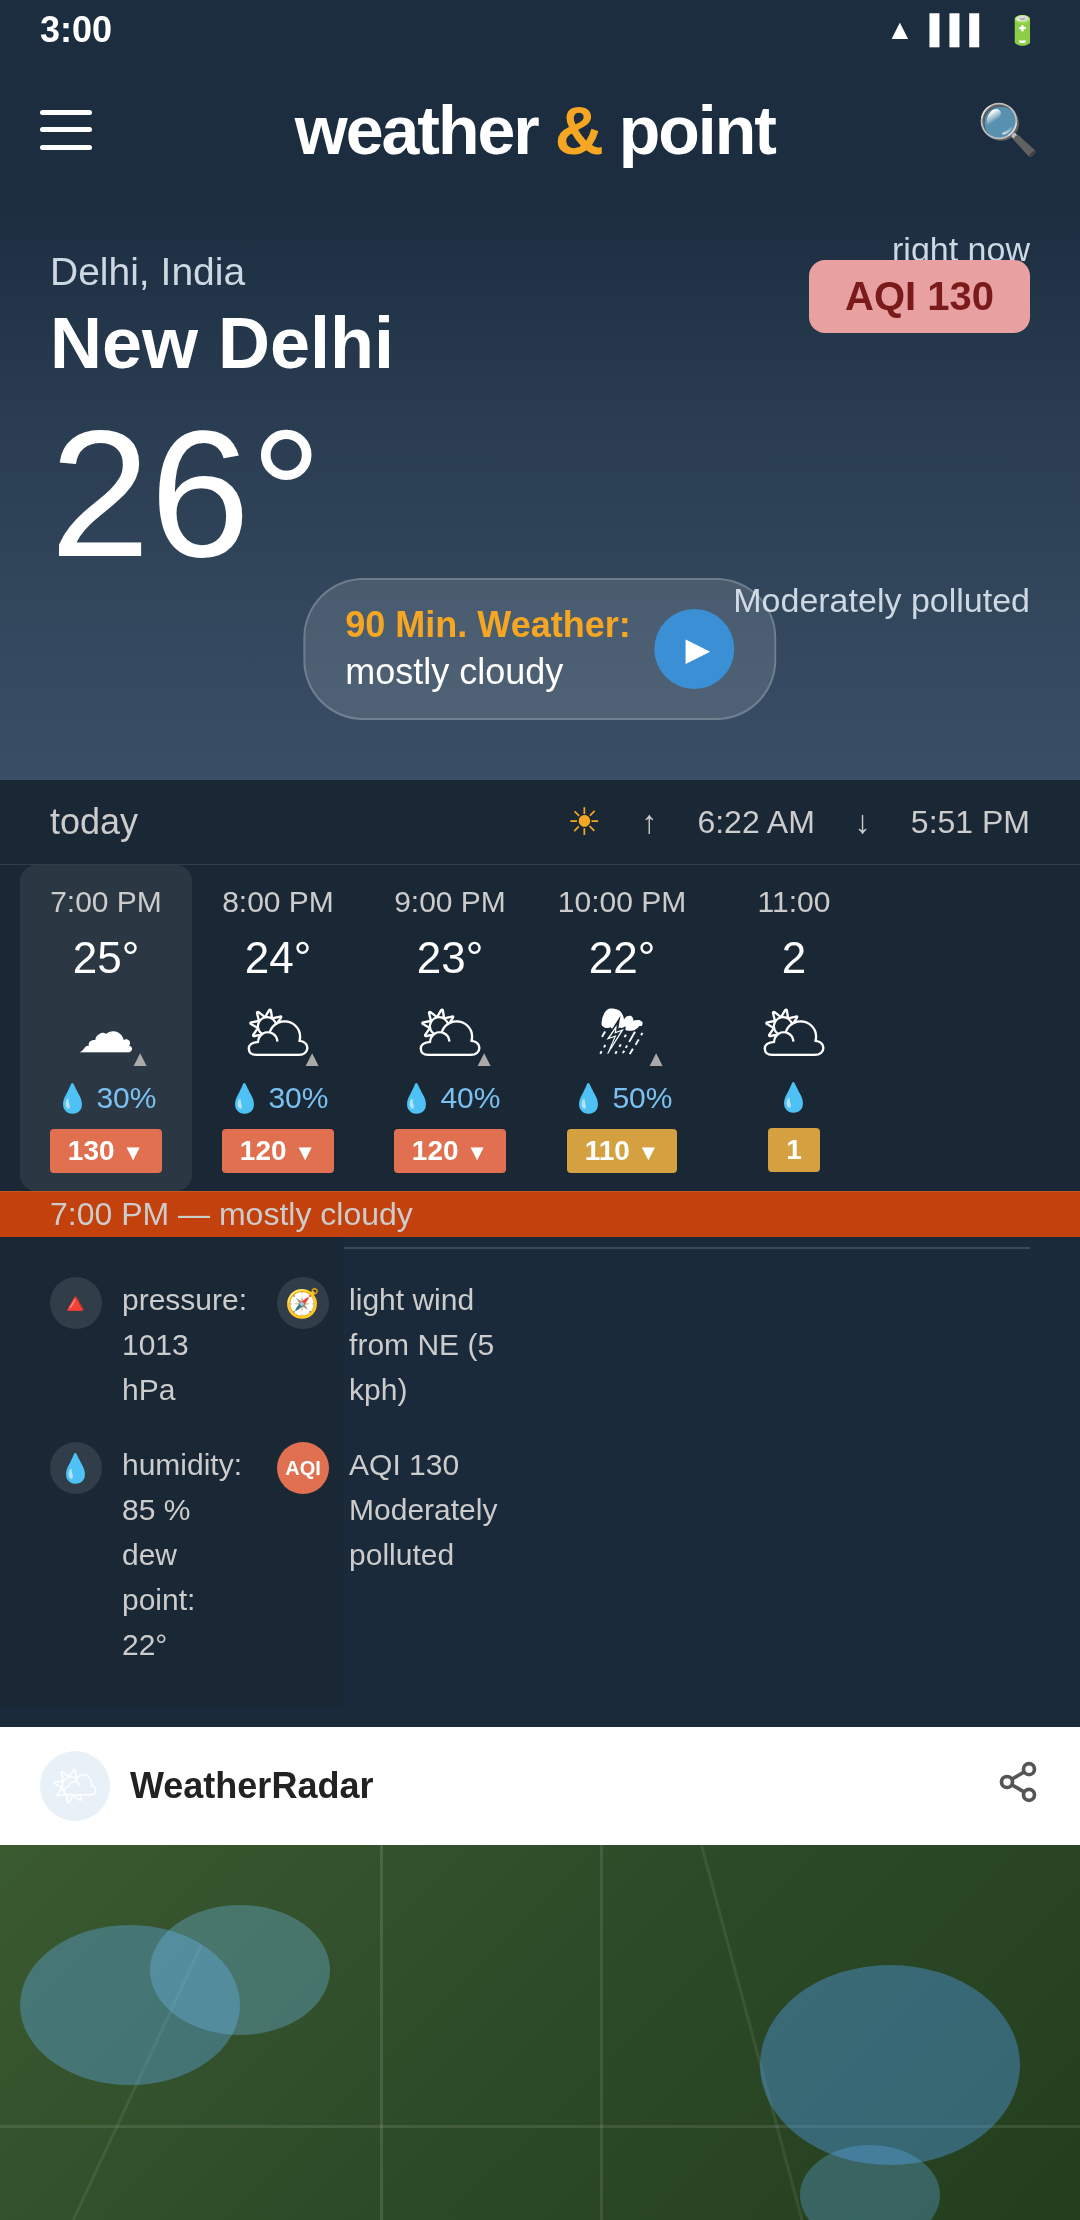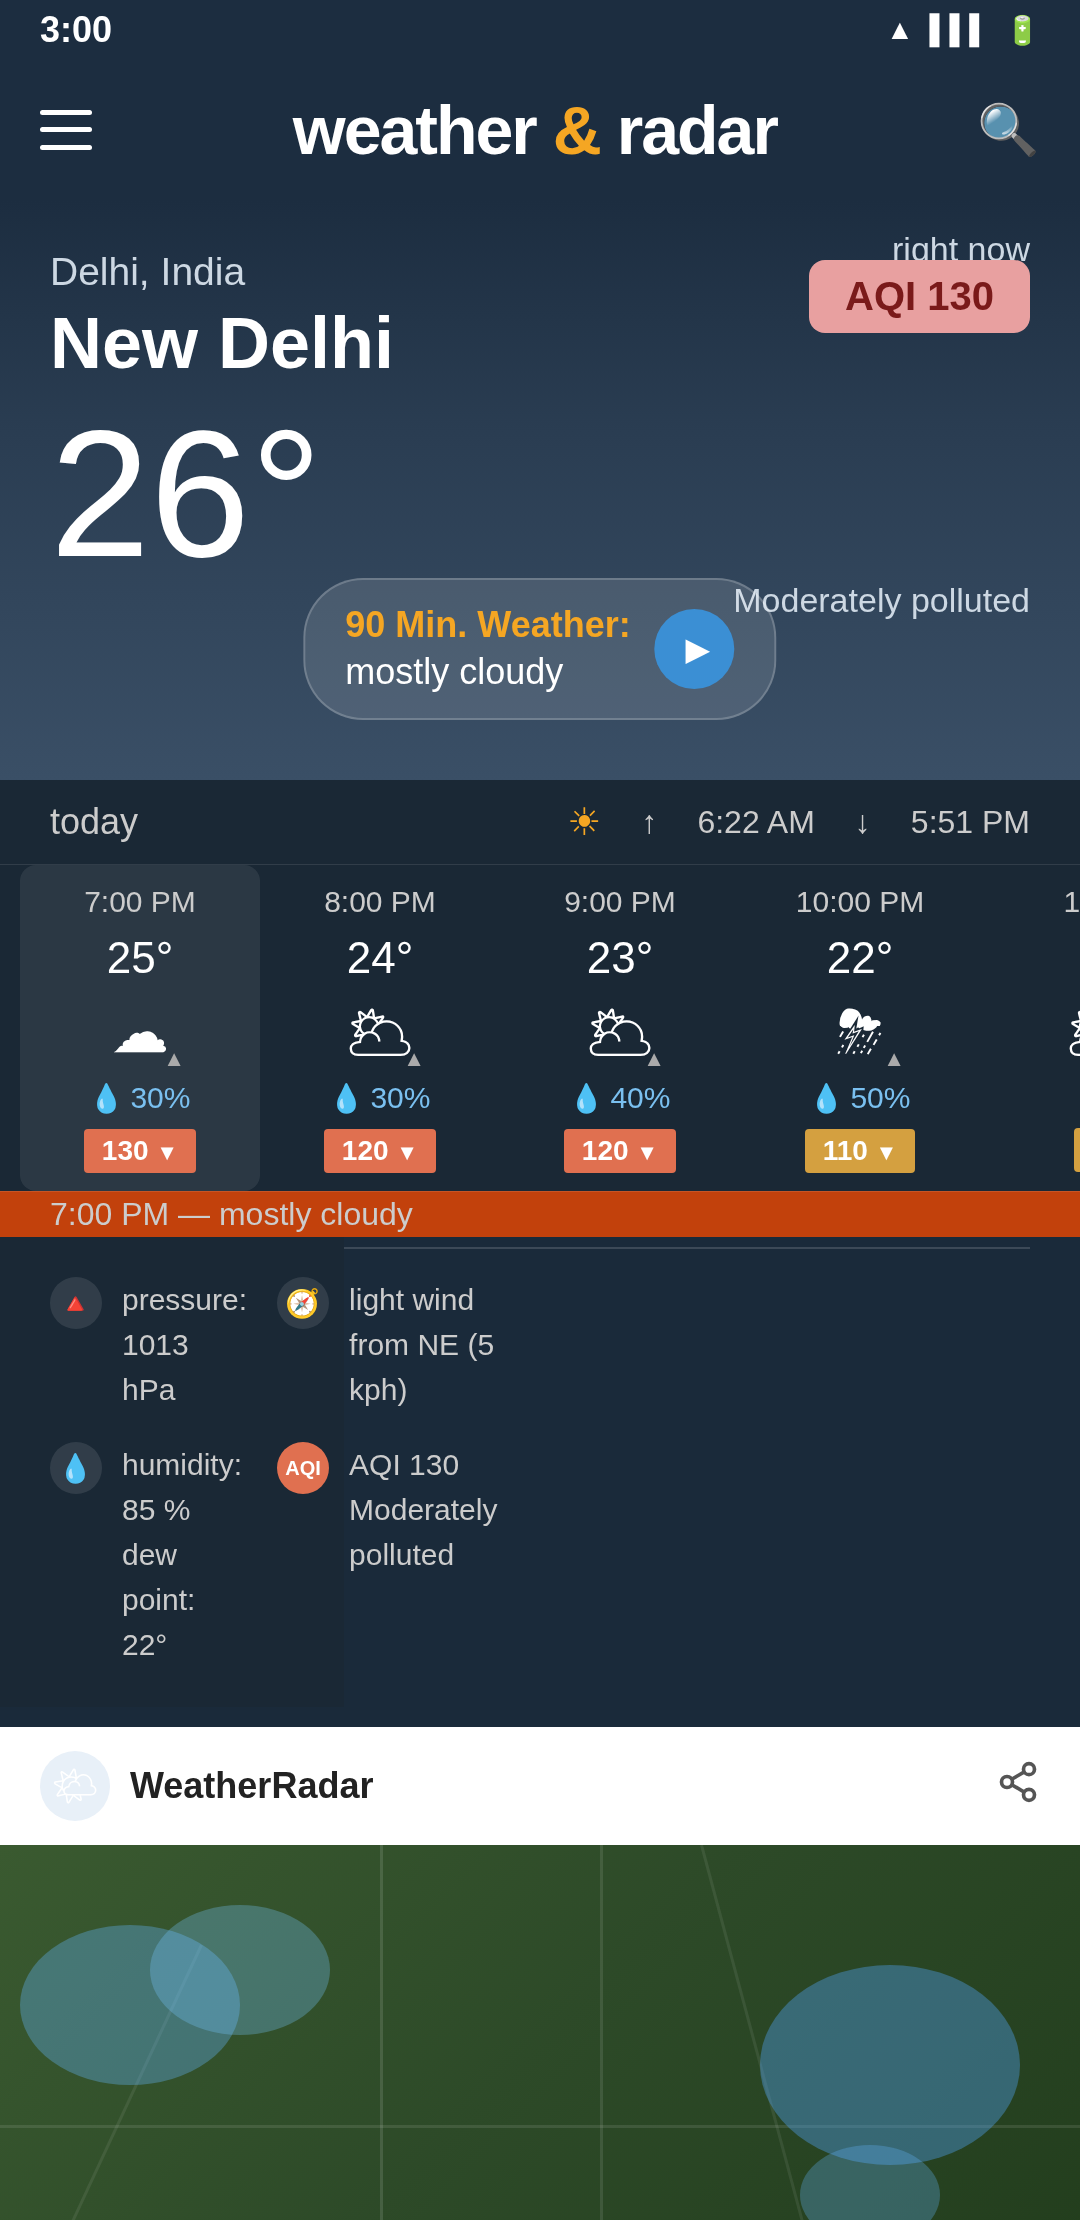--- a/index.html
+++ b/index.html
@@ -184,21 +184,21 @@
       overflow-x: auto;
       scrollbar-width: none;
     }
     .hourly-scroll::-webkit-scrollbar { display: none; }
     .hourly-row {
       display: flex;
       min-width: max-content;
       padding: 0 20px;
     }
     .hour-item {
-      width: 240px;
+      width: 172px;
       padding: 20px 10px 10px;
       display: flex;
       flex-direction: column;
       align-items: center;
       gap: 14px;
       position: relative;
     }
     .hour-item.active {
       background: rgba(255,255,255,0.08);
       border-radius: 16px;
@@ -384,21 +384,21 @@
 </div>
 
 <div class="header">
   <div class="menu-icon">
     <span></span>
     <span></span>
     <span></span>
   </div>
   <div class="logo-container">
     <span class="logo-text">
-      <span>weather</span><span class="logo-ampersand"> <span>&amp;</span> </span><span>radar</span>
+      <span>weather</span><span class="logo-ampersand"> <span>&amp;</span> </span><span>point</span>
     </span>
   </div>
   <span class="search-icon">🔍</span>
 </div>
 
 <div class="weather-hero">
   <div class="location-label">Delhi, India</div>
   <div class="city-name">New Delhi</div>
   <div class="temperature-display">26°</div>
 

